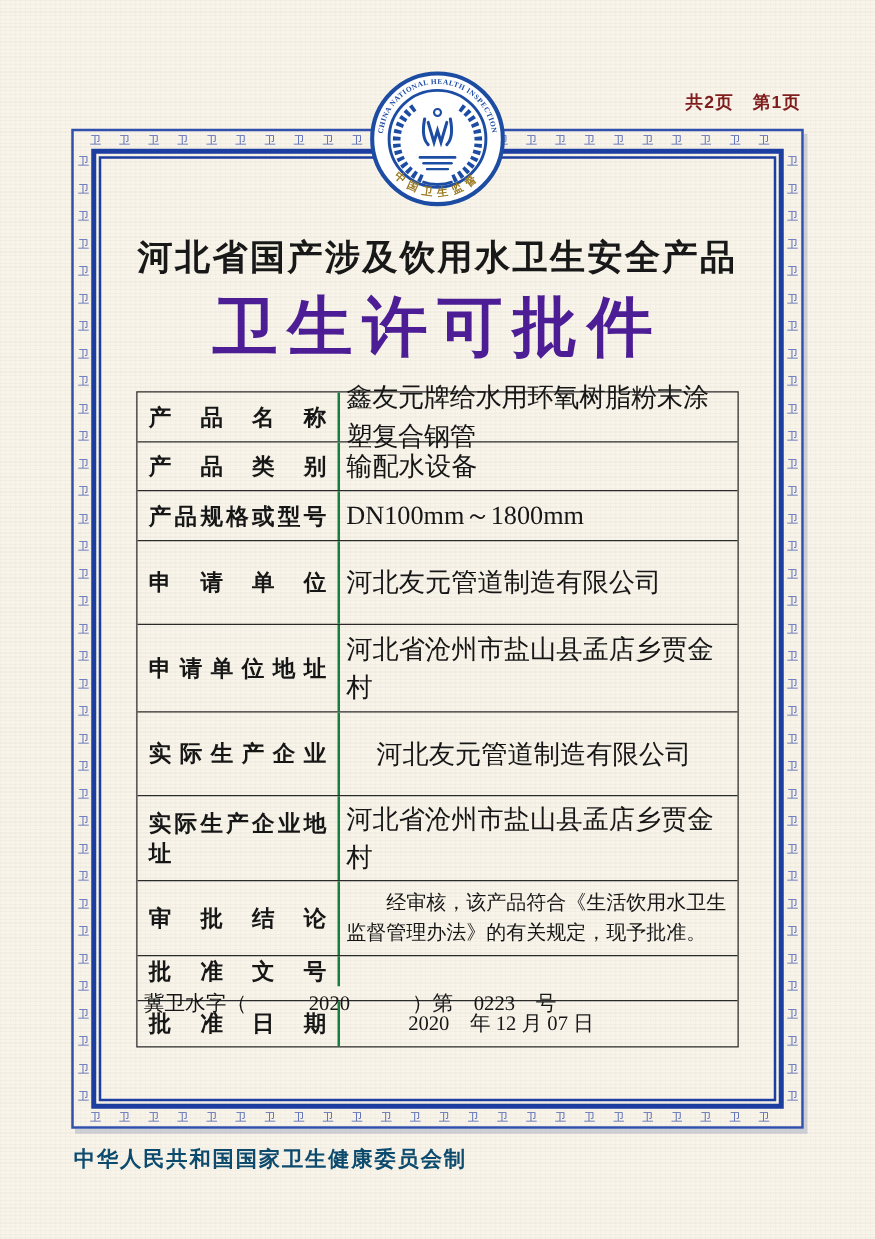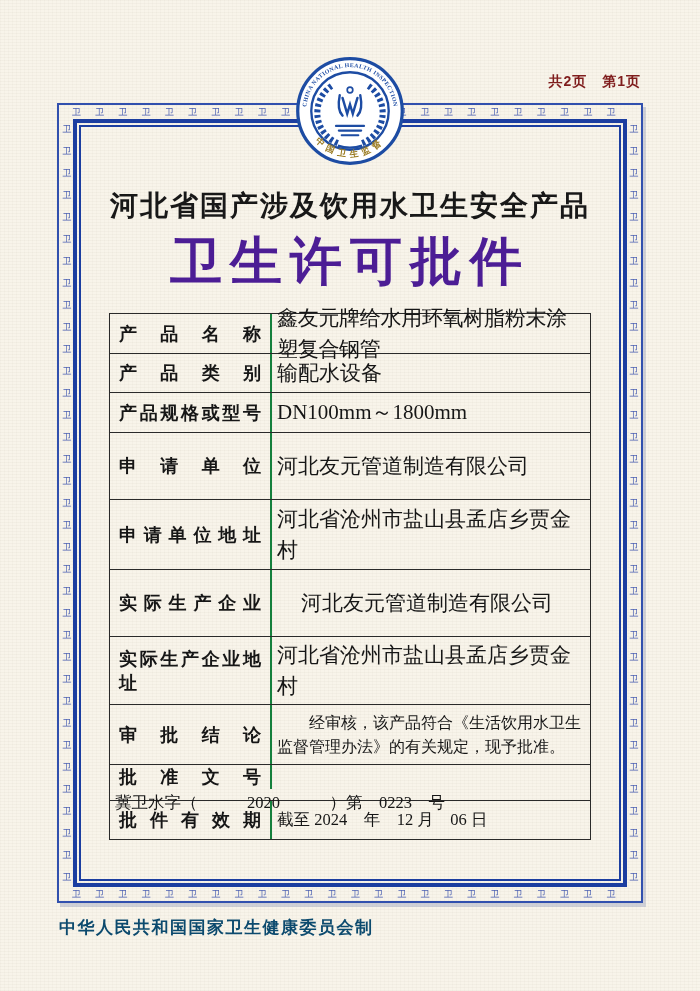--- a/index.html
+++ b/index.html
@@ -162,25 +162,25 @@
               </div>
             <div class="cell value">　　经审核，该产品符合《生活饮用水卫生
 监督管理办法》的有关规定，现予批准。</div>
           </div>
           <div class="row r8">
             <div class="cell label">
                 <span>批准文号</span>
               </div>
             <div class="cell value">冀卫水字（　　　2020　　　）第　0223　号</div>
           </div>
-          <div class="row r10">
-            <div class="cell label">
-                <span>批件有效期</span>
-              </div>
-            <div class="cell value">截至 2024　年　12 月　06 日</div>
+          <div class="row r9">
+            <div class="cell label">
+                <span>批准日期</span>
+              </div>
+            <div class="cell value">　　　2020　年 12 月 07 日</div>
           </div>
         </div>
 
       </div>
     </div>
   </div>
 
   <div class="emblem">
     <svg viewBox="0 0 120 120" xmlns="http://www.w3.org/2000/svg">
       <defs>

